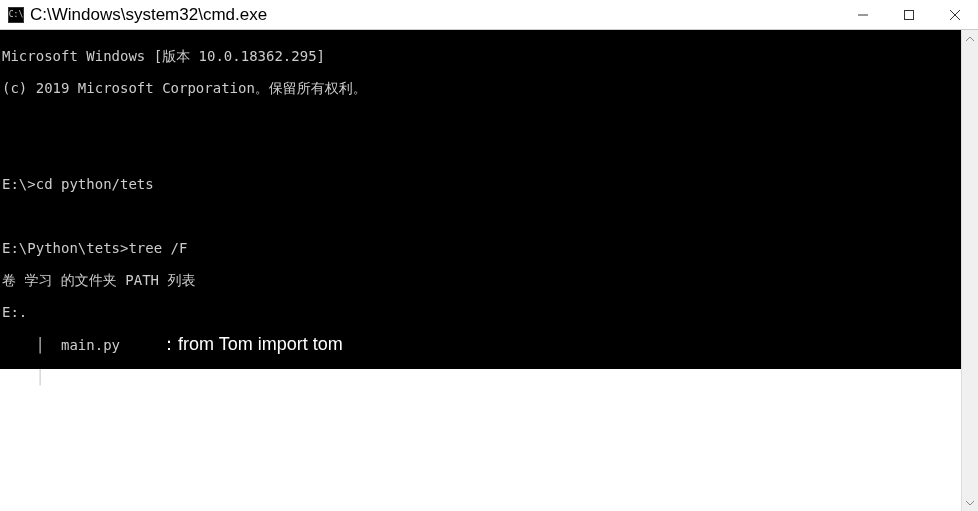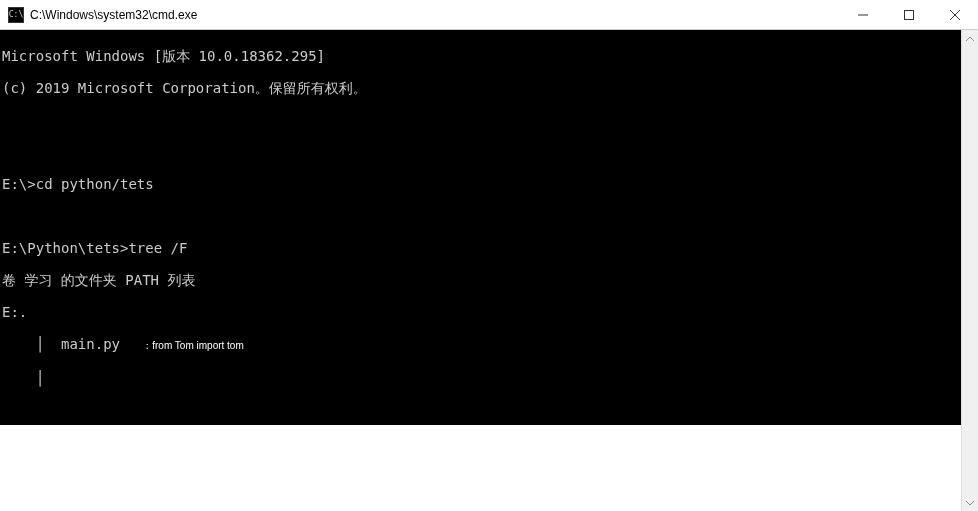--- a/index.html
+++ b/index.html
@@ -30,21 +30,21 @@
       background: #000;
       border: 1px solid #333;
       display: inline-flex;
       align-items: center;
       justify-content: center;
       font-size: 8px;
       color: #ccc;
       font-family: monospace;
     }
     .titlebar-text {
-      font-size: 12px;
+      font-size: 17px;
       color: #000;
     }
     .titlebar-buttons {
       position: absolute;
       right: 0;
       top: 0;
       display: flex;
       height: 30px;
     }
     .titlebar-btn {
@@ -58,35 +58,35 @@
       cursor: pointer;
     }
     .titlebar-btn svg {
       stroke: #333;
       stroke-width: 1;
       fill: none;
     }
     .terminal {
       background: #000;
       color: #ccc;
-      height: 395px;
+      height: 339px;
       font-family: "NSimSun", "SimSun", "Consolas", monospace;
       font-size: 14px;
       line-height: 16px;
       padding: 2px 0 0 2px;
       position: relative;
       white-space: pre;
     }
     .terminal .line {
       display: block;
       min-height: 16px;
     }
     .annotation {
       font-family: "Segoe UI", Tahoma, sans-serif;
-      font-size: 10px;
+      font-size: 18px;
       color: #fff;
       white-space: pre;
     }
     .scrollbar {
       position: absolute;
       right: 0;
       top: 30px;
       width: 17px;
       height: 481px;
       background: #f0f0f0;

